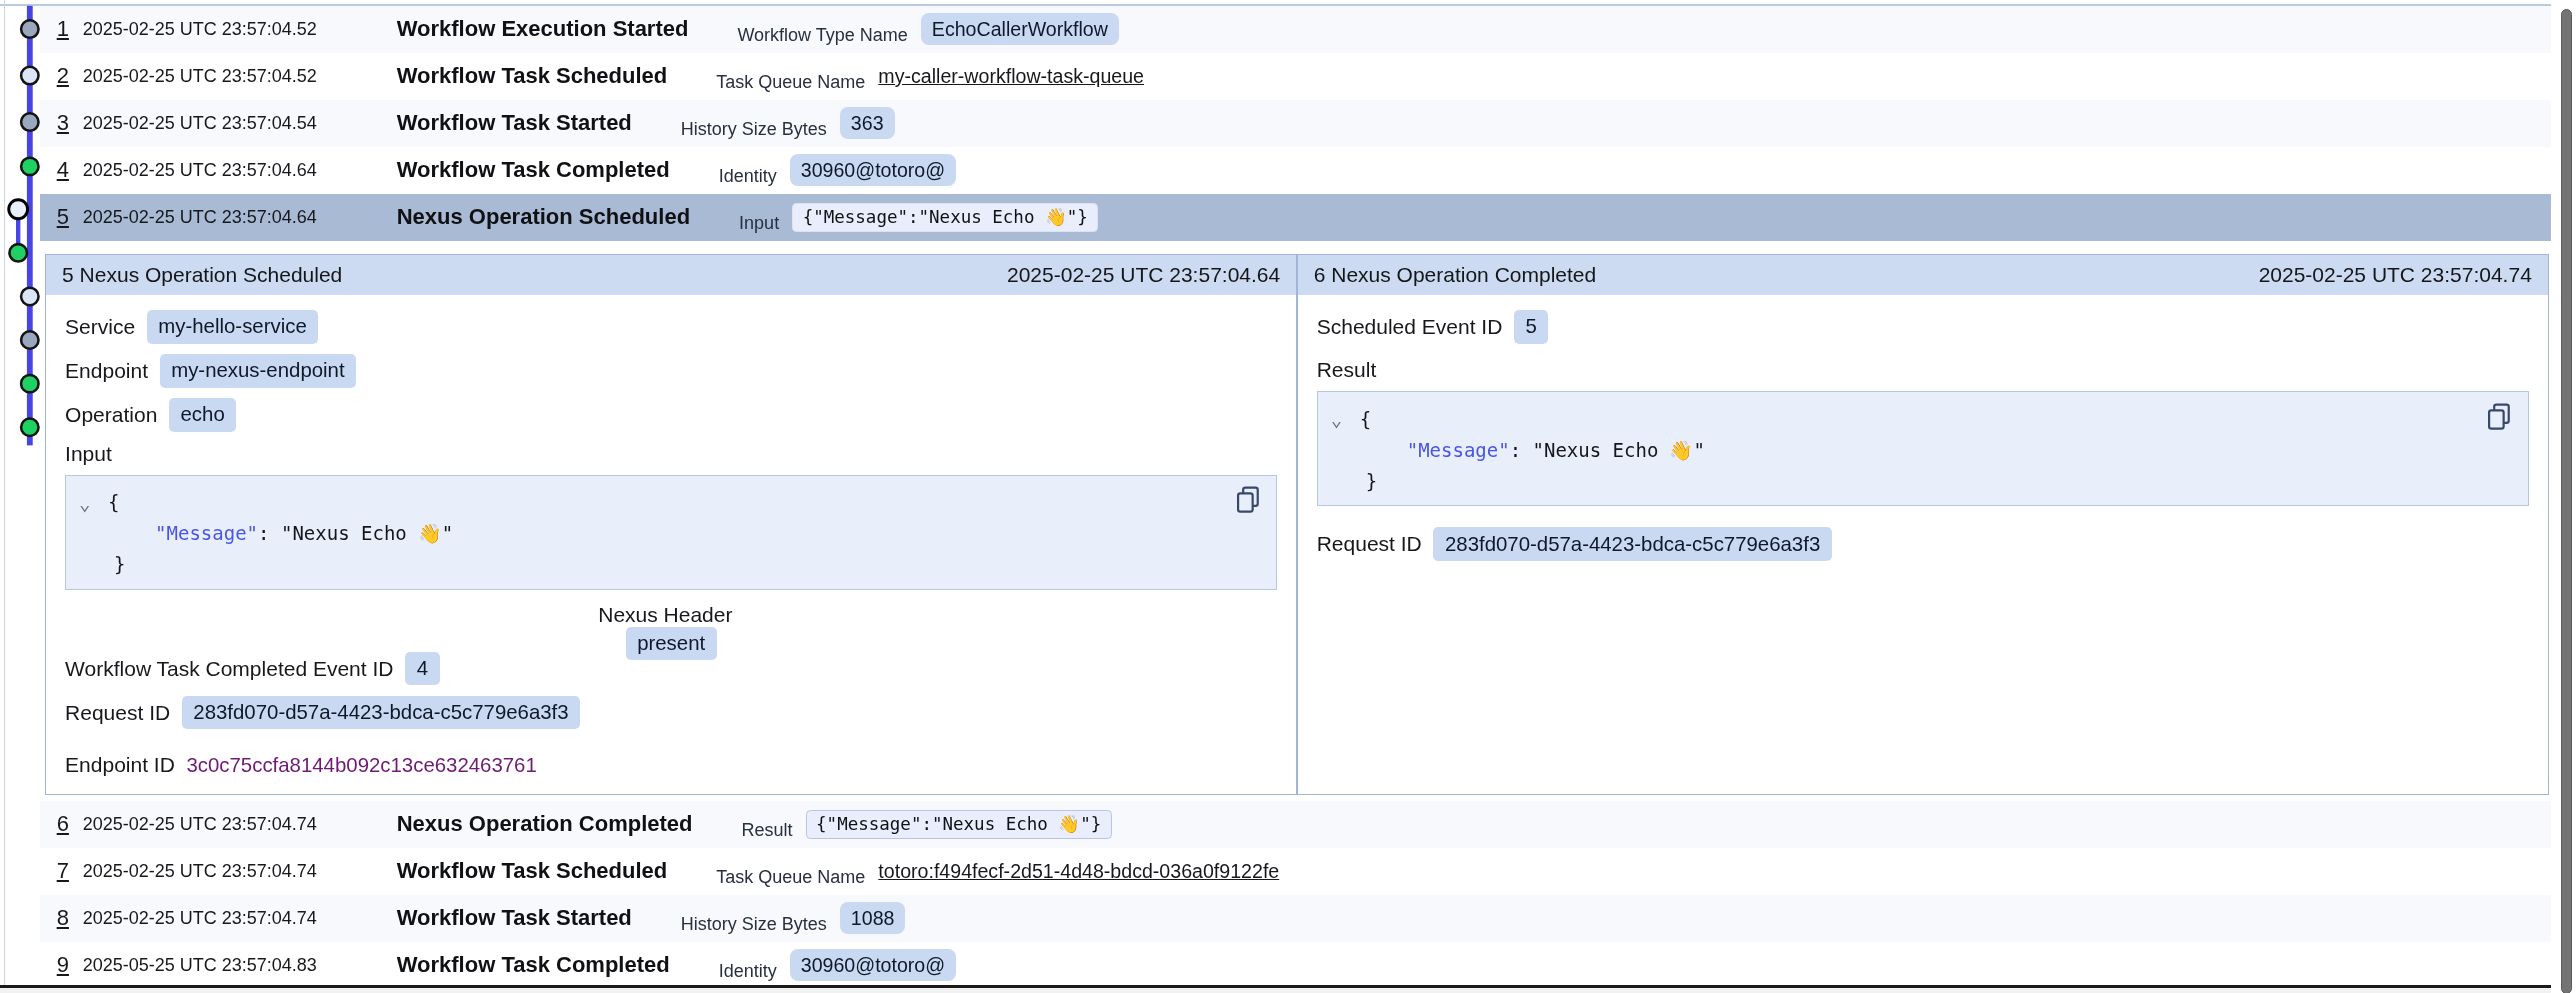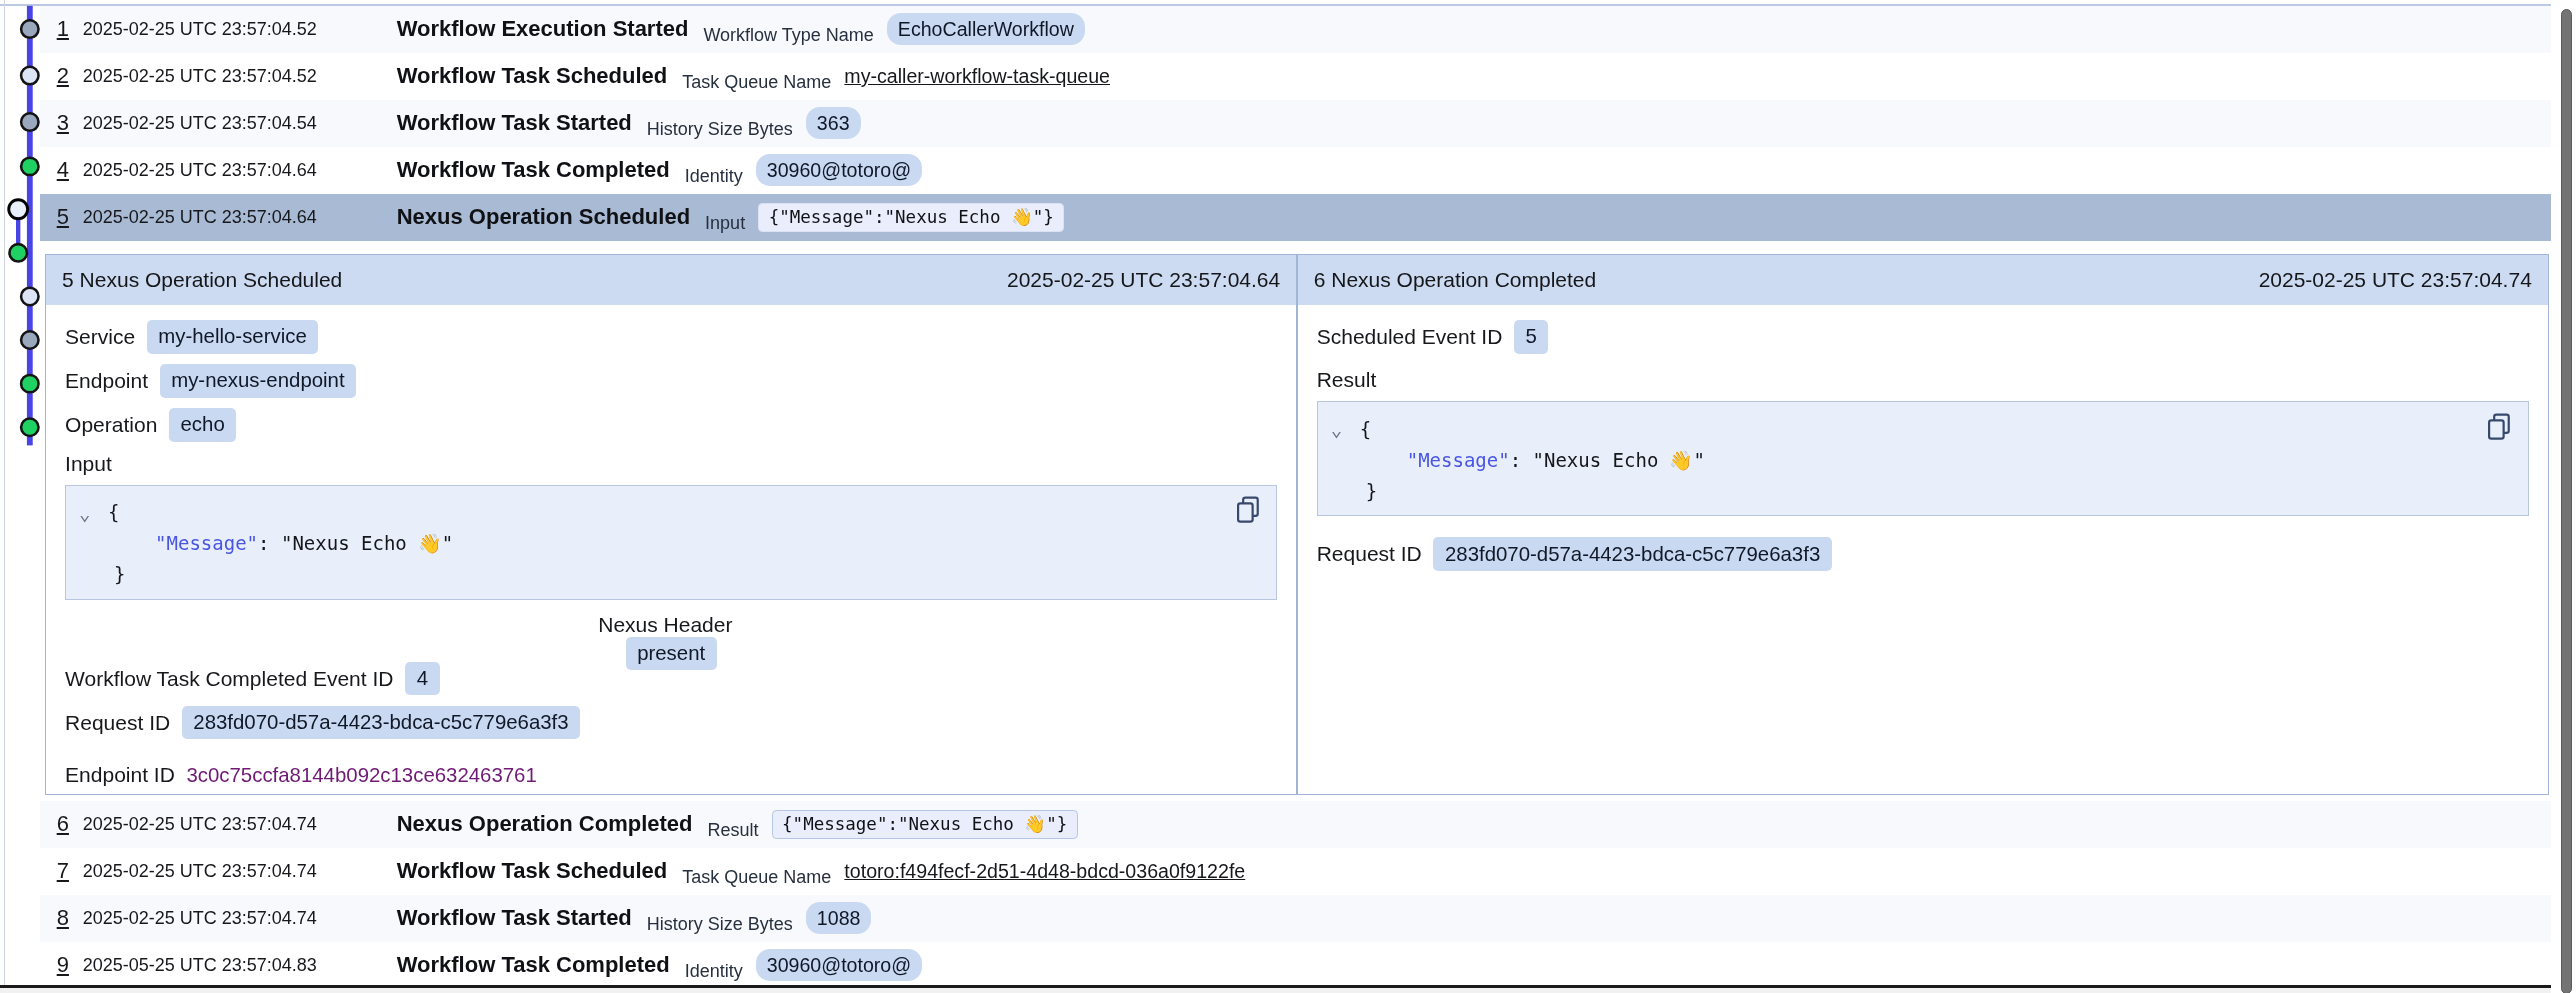--- a/index.html
+++ b/index.html
@@ -11,34 +11,34 @@
   
   .timeline{position:absolute;left:0;top:0;}
 
   
   .content{position:absolute;left:40px;top:5.8px;width:2511px;}
   .row{display:flex;align-items:center;height:47px;background:#fff;}
   .row.alt{background:#f8f9fc;}
   .row.selected{background:#a9bad4;}
   .num{margin-left:16.7px;min-width:26px;font-size:22px;color:#17181c;text-decoration:underline;cursor:pointer;}
   .time{min-width:314px;font-size:18px;color:#17181c;}
-  .name{font-size:22px;font-weight:bold;color:#101114;margin-right:15px;white-space:nowrap;}
+  .name{font-size:22px;font-weight:bold;color:#101114;margin-right:49px;white-space:nowrap;}
   .dlabel{font-size:18px;color:#27303f;margin-right:13px;white-space:nowrap;margin-top:12px;}
-  .badge{background:#c9d9f1;border-radius:14px;padding:4.4px 11px;font-size:19.6px;color:#101828;white-space:nowrap;}
+  .badge{background:#c9d9f1;border-radius:8px;padding:4.4px 11px;font-size:19.6px;color:#101828;white-space:nowrap;}
   .linkval{font-size:19.6px;color:#17181c;text-decoration:underline;cursor:pointer;white-space:nowrap;}
   .code-badge{background:#e9edfc;border:1.5px solid #b7c5e4;border-radius:4.4px;padding:3.6px 9.5px;
     font-family:"DejaVu Sans Mono", monospace;font-size:17.5px;color:#101114;white-space:pre;}
   .row.selected .code-badge{border-color:#dbe2f6;}
 
   
   .expanded{margin:13px 2.2px 5.8px 5.1px;height:541px;display:flex;border:1.5px solid #a2b5d6;
     box-sizing:border-box;background:#fff;}
   .panel{flex:1 1 0;display:flex;flex-direction:column;min-width:0;}
   .divider{width:1.5px;background:#a2b5d6;}
-  .panel-header{height:50px;background:#ccdbf1;display:flex;align-items:center;justify-content:space-between;
+  .panel-header{height:40px;background:#ccdbf1;display:flex;align-items:center;justify-content:space-between;
     padding:0 16px;font-size:21px;color:#15161a;flex:0 0 auto;}
   .panel-body{padding:10.2px 19px 0 19px;flex:1 1 auto;}
   .field{height:44px;display:flex;align-items:center;}
   .flabel{font-size:21px;color:#17181c;margin-right:11.6px;white-space:nowrap;}
   .fbadge{background:#c9d9f1;border-radius:5.1px;padding:5.1px 11.6px;font-size:20.4px;color:#101828;white-space:nowrap;}
   .flink{font-size:20.4px;color:#701a75;cursor:pointer;white-space:nowrap;}
   .sec-label{font-size:21px;color:#17181c;height:29px;display:flex;align-items:flex-end;}
 
   .codeblock{position:relative;margin-top:8.7px;background:#e9eefb;border:1.5px solid #b9c6e0;
     box-sizing:border-box;height:115px;padding:11.6px 0 0 0;font-family:"DejaVu Sans Mono", monospace;

